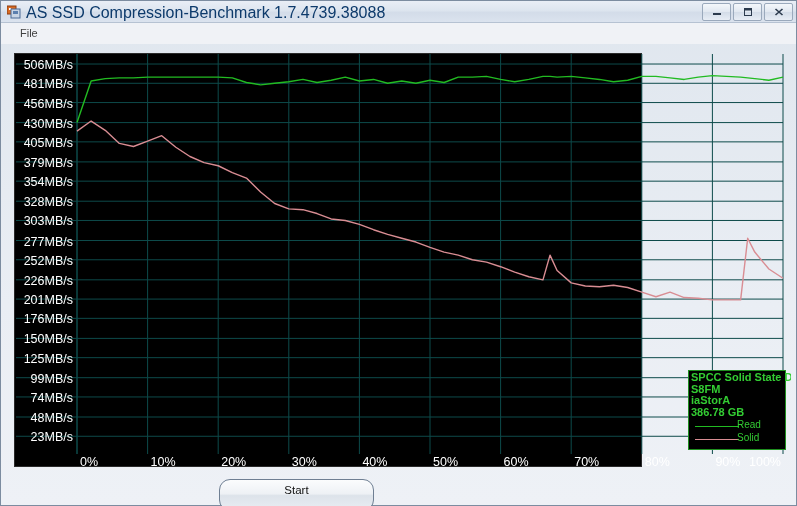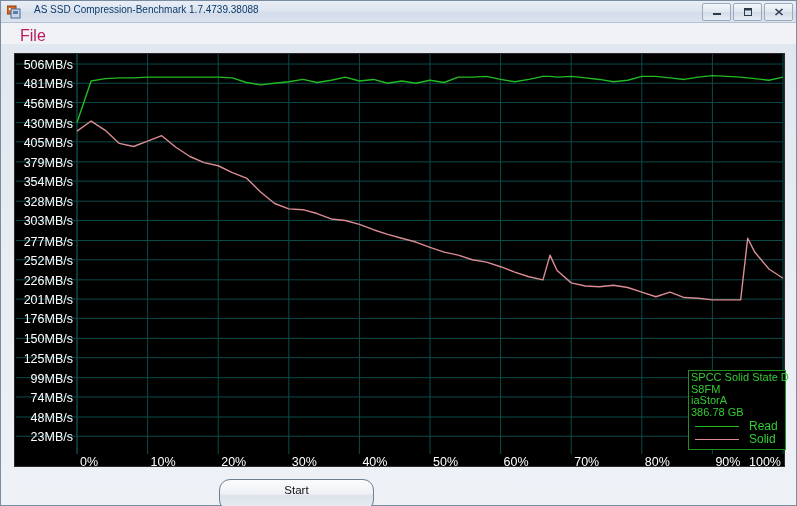--- a/index.html
+++ b/index.html
@@ -18,69 +18,69 @@
   .titlebar{
     position:absolute;left:0;top:0;width:795px;height:22px;
     background:linear-gradient(180deg,#e9eef6 0%,#dde5ef 45%,#d3dce9 55%,#dbe3ee 100%);
     border-bottom:1px solid #b6c2d2;
     box-sizing:border-box;
   }
   .title-icon{
     position:absolute;left:6px;top:4px;width:14px;height:14px;
   }
   .title-text{
-    position:absolute;left:33px;top:3px;
-    font-size:10px;color:#0d3a6b;white-space:nowrap;
+    position:absolute;left:25px;top:3px;
+    font-size:16px;color:#0d3a6b;white-space:nowrap;
     letter-spacing:0px;
   }
   .winbtns{position:absolute;right:3px;top:2px;display:flex;gap:2px;}
   .wbtn{
     width:29px;height:18px;
     border:1px solid #9aa9bc;border-radius:2px;
     background:linear-gradient(180deg,#f4f7fb 0%,#e1e8f1 48%,#d3dce8 52%,#e7edf5 100%);
     display:flex;align-items:center;justify-content:center;
     box-sizing:border-box;
   }
   .wbtn svg{display:block;}
   
   .menubar{
     position:absolute;left:0;top:22px;width:795px;height:21px;
     background:#f0f2f6;
     box-sizing:border-box;
   }
   .menuitem{
     position:absolute;left:14px;top:3px;
-    font-size:16px;color:#be185d;padding:1px 5px;
+    font-size:11px;color:#404040;padding:1px 5px;
   }
   
   .chart-outer{
-    position:absolute;left:13px;top:52px;width:771px;height:414px;
+    position:absolute;left:13px;top:52px;width:628px;height:414px;
     background:#000000;
     border:1px solid #2a2a2a;
     box-sizing:border-box;
   }
   .chart-svg{position:absolute;left:0;top:0;}
   .legend-box{
     position:absolute;left:673px;top:316px;width:98px;height:80px;
     border:1px solid #1f8f1f;
     box-sizing:border-box;
     background:#000;
   }
   .legend-text{
     position:absolute;left:2px;top:1px;width:100px;
     color:#33cc33;font-size:11px;line-height:11.5px;
     font-family:"Liberation Sans", sans-serif;
-    white-space:nowrap;overflow:hidden;
+    white-space:nowrap;overflow:hidden;font-weight:bold;
   }
   .legend-rows{
     position:absolute;left:2px;top:49px;width:96px;
   }
   .lg-row{position:relative;height:13px;}
   .lg-swatch{position:absolute;left:4px;top:6px;width:44px;height:1px;}
-  .lg-label{position:absolute;left:58px;top:-1px;font-size:12px;color:#33cc33;text-align:right;}
+  .lg-label{position:absolute;left:46px;top:-1px;font-size:10px;color:#33cc33;text-align:right;}
   
   .btnbar{position:absolute;left:0;top:472px;width:795px;height:32px;}
   .btn{
     position:absolute;top:6px;height:32px;
     border:1px solid #8c9aab;border-radius:11px;
     font-size:11.5px;text-align:center;line-height:21px;
     box-sizing:border-box;
   }
   .btn-start{
     left:218px;width:155px;

